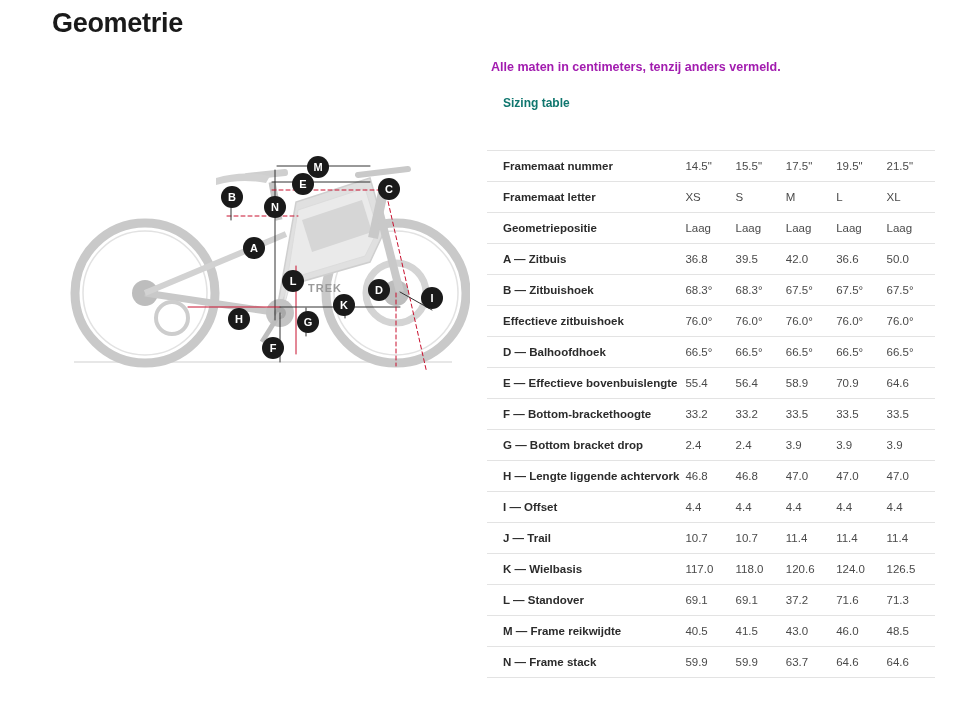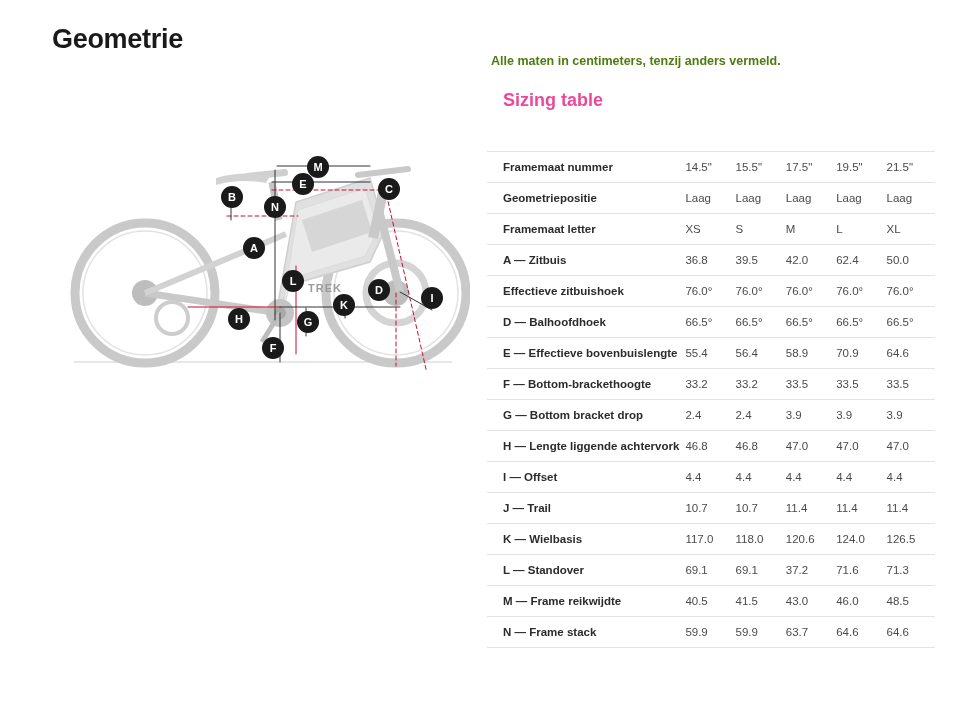--- a/index.html
+++ b/index.html
@@ -12,21 +12,21 @@
     overflow: hidden;
   }
   .page {
     position: relative;
     width: 955px;
     height: 710px;
   }
   .page-title {
     position: absolute;
     left: 52px;
-    top: 24px;
+    top: 8px;
     font-size: 27px;
     font-weight: bold;
     color: #1a1a1a;
     letter-spacing: -0.3px;
   }
 
   
   .diagram-wrap {
     position: absolute;
     left: 40px;
@@ -37,29 +37,29 @@
   .diagram-wrap svg { display: block; }
 
   
   .table-col {
     position: absolute;
     left: 487px;
     top: 44px;
     width: 448px;
   }
   .notice {
-    color: #4d7c0f;
+    color: #a21caf;
     font-size: 12.5px;
     font-weight: bold;
-    margin: 10px 0 22px 4px;
+    margin: 16px 0 22px 4px;
   }
   .table-caption {
-    font-size: 18px;
+    font-size: 12px;
     font-weight: bold;
-    color: #ec4899;
+    color: #0f766e;
     margin: 0 0 12px 16px;
   }
   table.sizing {
     width: 100%;
     border-collapse: collapse;
     font-size: 11.5px;
     margin-top: 40px;
   }
   table.sizing td {
     padding: 9px 4px 9px 0;
@@ -221,42 +221,50 @@
       <tbody>
           <tr>
             <td class="label">Framemaat nummer</td>
             <td class="val">14.5"</td>
             <td class="val">15.5"</td>
             <td class="val">17.5"</td>
             <td class="val">19.5"</td>
             <td class="val">21.5"</td>
           </tr>
           <tr>
-            <td class="label">Geometriepositie</td>
-            <td class="val">Laag</td>
-            <td class="val">Laag</td>
-            <td class="val">Laag</td>
-            <td class="val">Laag</td>
-            <td class="val">Laag</td>
-          </tr>
-          <tr>
             <td class="label">Framemaat letter</td>
             <td class="val">XS</td>
             <td class="val">S</td>
             <td class="val">M</td>
             <td class="val">L</td>
             <td class="val">XL</td>
           </tr>
           <tr>
+            <td class="label">Geometriepositie</td>
+            <td class="val">Laag</td>
+            <td class="val">Laag</td>
+            <td class="val">Laag</td>
+            <td class="val">Laag</td>
+            <td class="val">Laag</td>
+          </tr>
+          <tr>
             <td class="label">A — Zitbuis</td>
             <td class="val">36.8</td>
             <td class="val">39.5</td>
             <td class="val">42.0</td>
-            <td class="val">62.4</td>
+            <td class="val">36.6</td>
             <td class="val">50.0</td>
+          </tr>
+          <tr>
+            <td class="label">B — Zitbuishoek</td>
+            <td class="val">68.3°</td>
+            <td class="val">68.3°</td>
+            <td class="val">67.5°</td>
+            <td class="val">67.5°</td>
+            <td class="val">67.5°</td>
           </tr>
           <tr>
             <td class="label">Effectieve zitbuishoek</td>
             <td class="val">76.0°</td>
             <td class="val">76.0°</td>
             <td class="val">76.0°</td>
             <td class="val">76.0°</td>
             <td class="val">76.0°</td>
           </tr>
           <tr>

